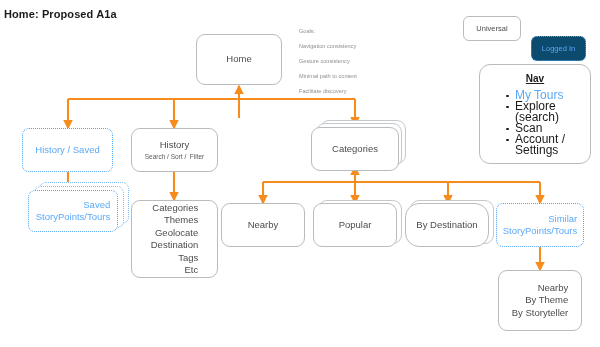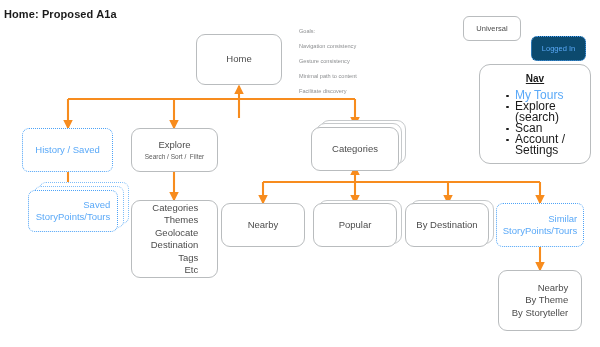--- a/index.html
+++ b/index.html
@@ -218,21 +218,21 @@
 
   <div class="node" style="left:196px; top:34px; width:86px; height:51px;">
     <span class="ml">Home</span>
   </div>
 
   <div class="node dashed" style="left:22px; top:128px; width:91px; height:44px;">
     <span class="ml">History / Saved</span>
   </div>
 
   <div class="node" style="left:131px; top:128px; width:87px; height:44px;">
-    <span>Explore</span>
+    <span>History</span>
     <span class="sub">Search / Sort /  Filter</span>
   </div>
 
   <div class="stack-layer" style="left:320px; top:120px; width:86px; height:44px;"></div>
   <div class="stack-layer" style="left:316px; top:123px; width:86px; height:44px;"></div>
   <div class="node" style="left:311px; top:127px; width:88px; height:44px;">
     <span class="ml">Categories</span>
   </div>
 
   <div class="stack-layer dashed" style="left:39px; top:182px; width:90px; height:42px;"></div>
@@ -254,21 +254,21 @@
   <div class="node" style="left:221px; top:203px; width:84px; height:44px;">
     <span class="ml">Nearby</span>
   </div>
 
   <div class="stack-layer" style="left:318px; top:200px; width:84px; height:44px;"></div>
   <div class="node" style="left:313px; top:203px; width:84px; height:44px;">
     <span class="ml">Popular</span>
   </div>
 
   <div class="stack-layer" style="left:410px; top:200px; width:84px; height:44px;"></div>
-  <div class="node" style="left:405px; top:203px; width:84px; height:44px;">
+  <div class="node" style="left:405px; top:203px; width:84px; height:44px;border-radius:14px;">
     <span class="ml">By Destination</span>
   </div>
 
   <div class="node dashed" style="left:496px; top:203px; width:88px; height:44px;">
     <span class="ml">Similar
 StoryPoints/Tours</span>
   </div>
 
   <div class="node" style="left:498px; top:270px; width:84px; height:61px;">
     <span class="ml">Nearby

